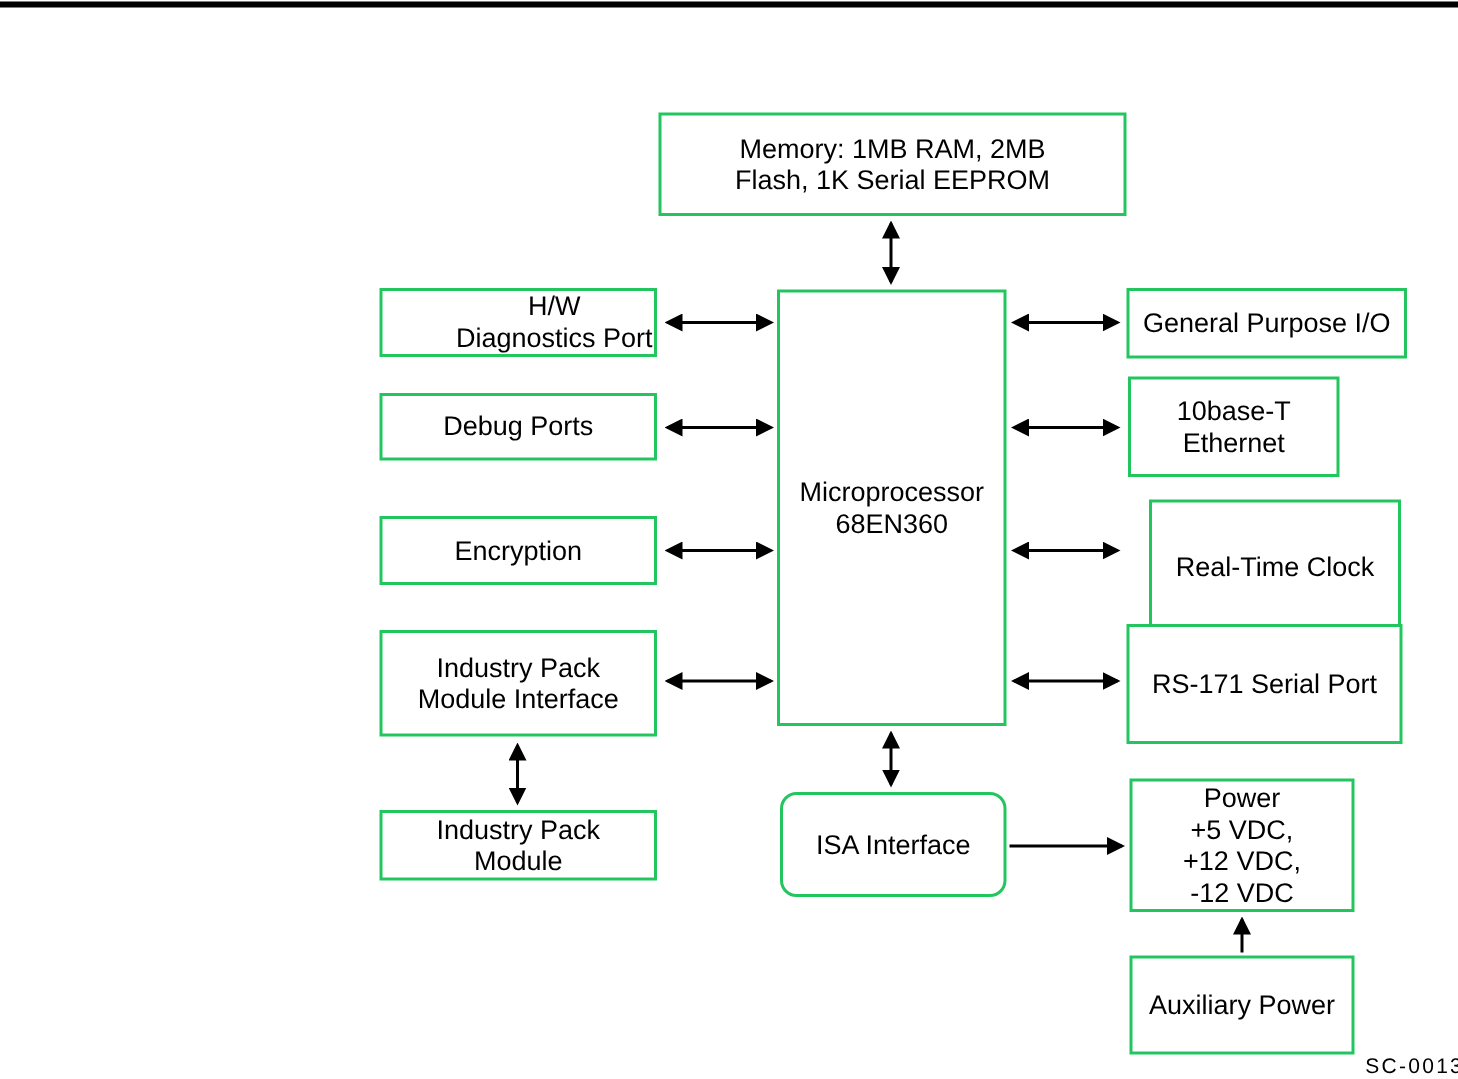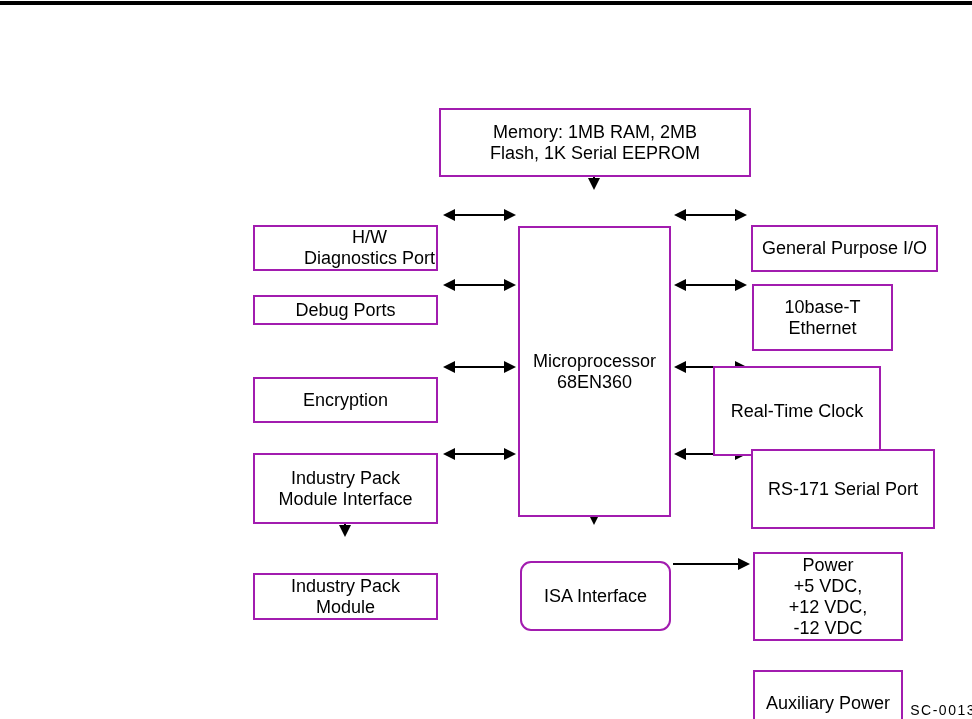--- a/index.html
+++ b/index.html
@@ -20,27 +20,26 @@
     position: absolute;
     left: 0;
     top: 1px;
     width: 972px;
     height: 4px;
     background: #000000;
   }
   .box {
     position: absolute;
     box-sizing: border-box;
-    border: 2px solid #a21caf;
+    border: 2px solid #22c55e;
     background: #ffffff;
     display: flex;
     align-items: center;
     justify-content: center;
     text-align: center;
-    margin-top: 33px;
   }
   .lbl {
     white-space: pre-line;
     font-size: 18px;
     line-height: 21px;
     color: #000000;
   }
   svg.wires {
     position: absolute;
     left: 0;
@@ -58,28 +57,28 @@
     right: -4px;
     top: 702px;
     font-size: 14px;
     letter-spacing: 1.5px;
     color: #000000;
   }
 
   
   .b-memory   { left: 439px; top: 75px;  width: 312px; height: 69px; }
   .b-hw       { left: 253px; top: 192px; width: 185px; height: 46px; padding-left: 48px; }
-  .b-debug    { left: 253px; top: 262px; width: 185px; height: 30px; }
+  .b-debug    { left: 253px; top: 262px; width: 185px; height: 45px; }
   .b-enc      { left: 253px; top: 344px; width: 185px; height: 46px; }
   .b-ipi      { left: 253px; top: 420px; width: 185px; height: 71px; }
   .b-ipm      { left: 253px; top: 540px; width: 185px; height: 47px; }
   .b-micro    { left: 518px; top: 193px; width: 153px; height: 291px; }
   .b-gpio     { left: 751px; top: 192px; width: 187px; height: 47px; }
   .b-eth      { left: 752px; top: 251px; width: 141px; height: 67px; }
-  .b-rtc      { left: 713px; top: 333px; width: 168px; height: 90px; }
+  .b-rtc      { left: 766px; top: 333px; width: 168px; height: 90px; }
   .b-rs232    { left: 751px; top: 416px; width: 184px; height: 80px; }
   .b-isa      { left: 520px; top: 528px; width: 151px; height: 70px; border-radius: 11px; }
   .b-power    { left: 753px; top: 519px; width: 150px; height: 89px; }
   .b-aux      { left: 753px; top: 637px; width: 150px; height: 66px; }
 </style>
 </head>
 <body>
 
 <div id="canvas">
 

